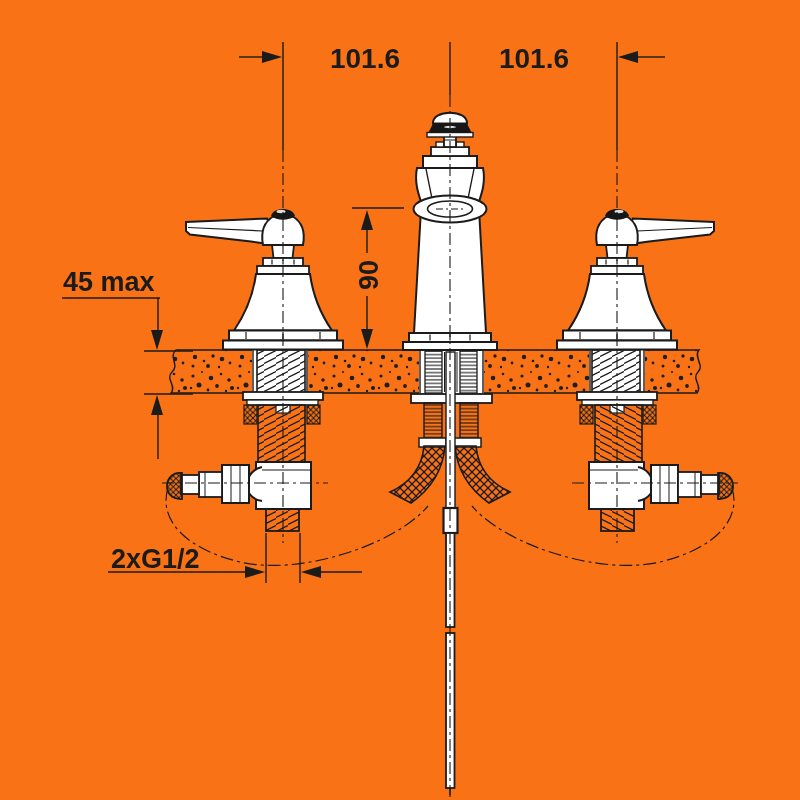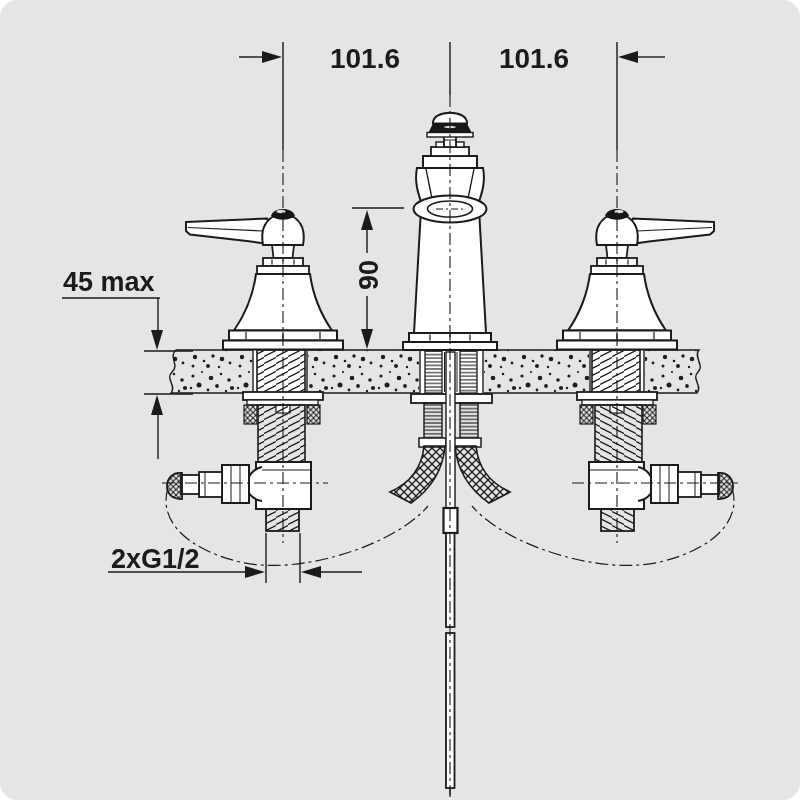--- a/index.html
+++ b/index.html
@@ -1,16 +1,16 @@
 <!DOCTYPE html>
 <html><head>
 <meta charset="utf-8">
 <style>
   html,body{margin:0;padding:0;background:#ffffff;}
-  .stage{width:800px;height:800px;position:relative;background:#e5e5e5;overflow:hidden;border-radius:17px;}
+  .stage{width:800px;height:800px;position:relative;background:#f97316;overflow:hidden;}
   svg{display:block;}
   .dim-text{font-family:"Liberation Sans",sans-serif;font-weight:bold;fill:#1b1b1b;}
   .t28{font-size:28px;}
   .t27{font-size:27px;}
 </style>
 </head>
 <body>
 
 <div class="stage">
 <svg width="800" height="800" viewBox="0 0 800 800" xmlns="http://www.w3.org/2000/svg">

